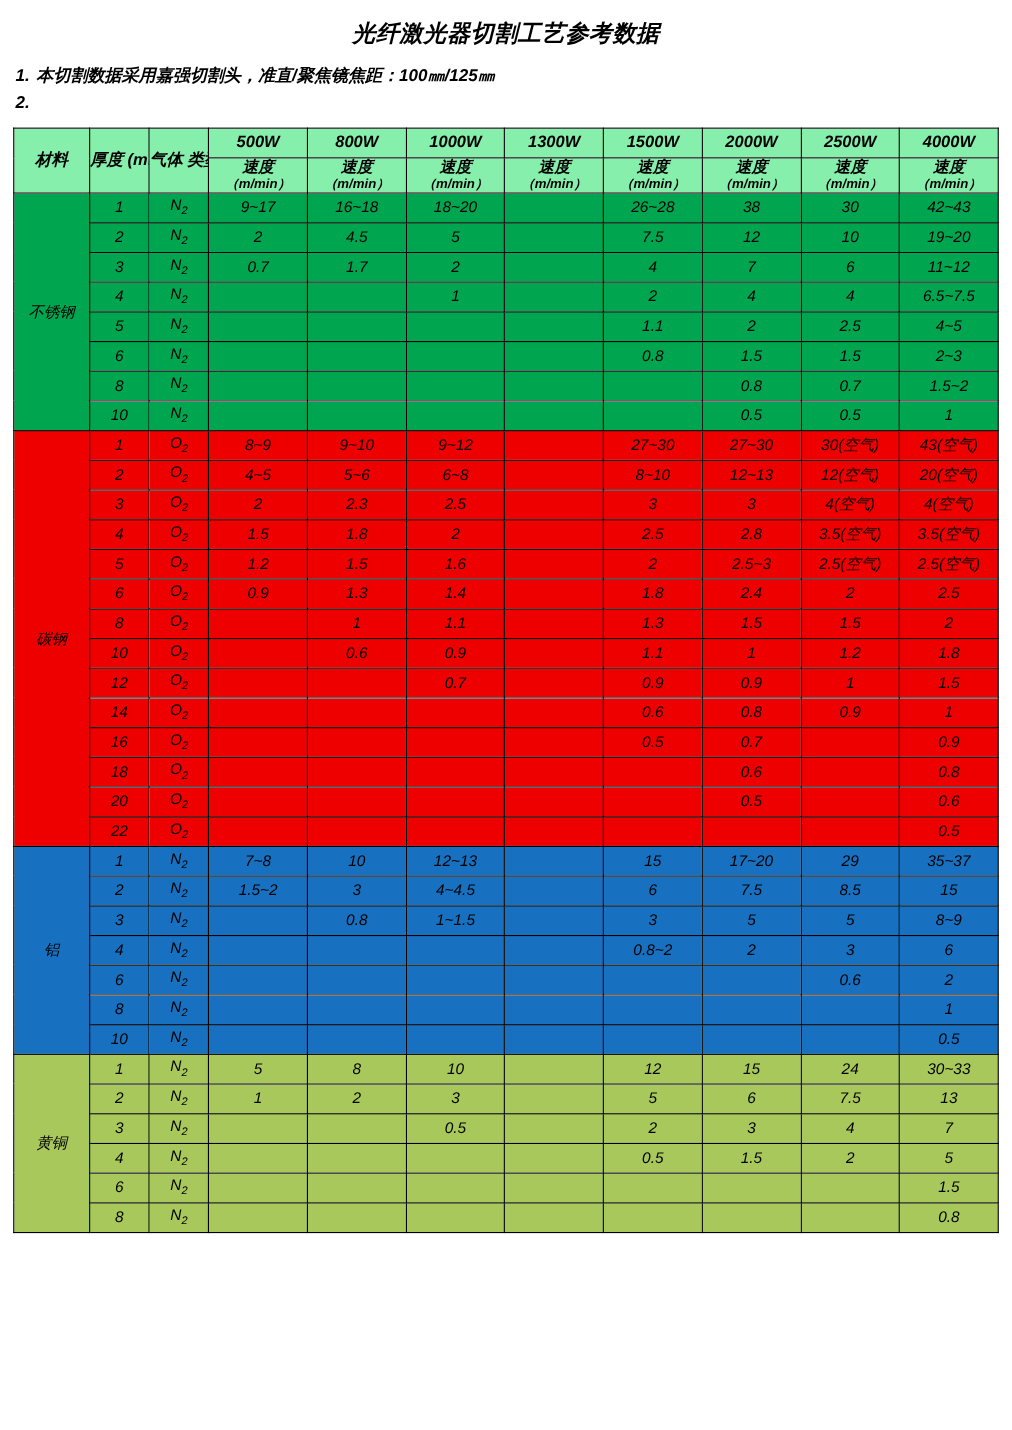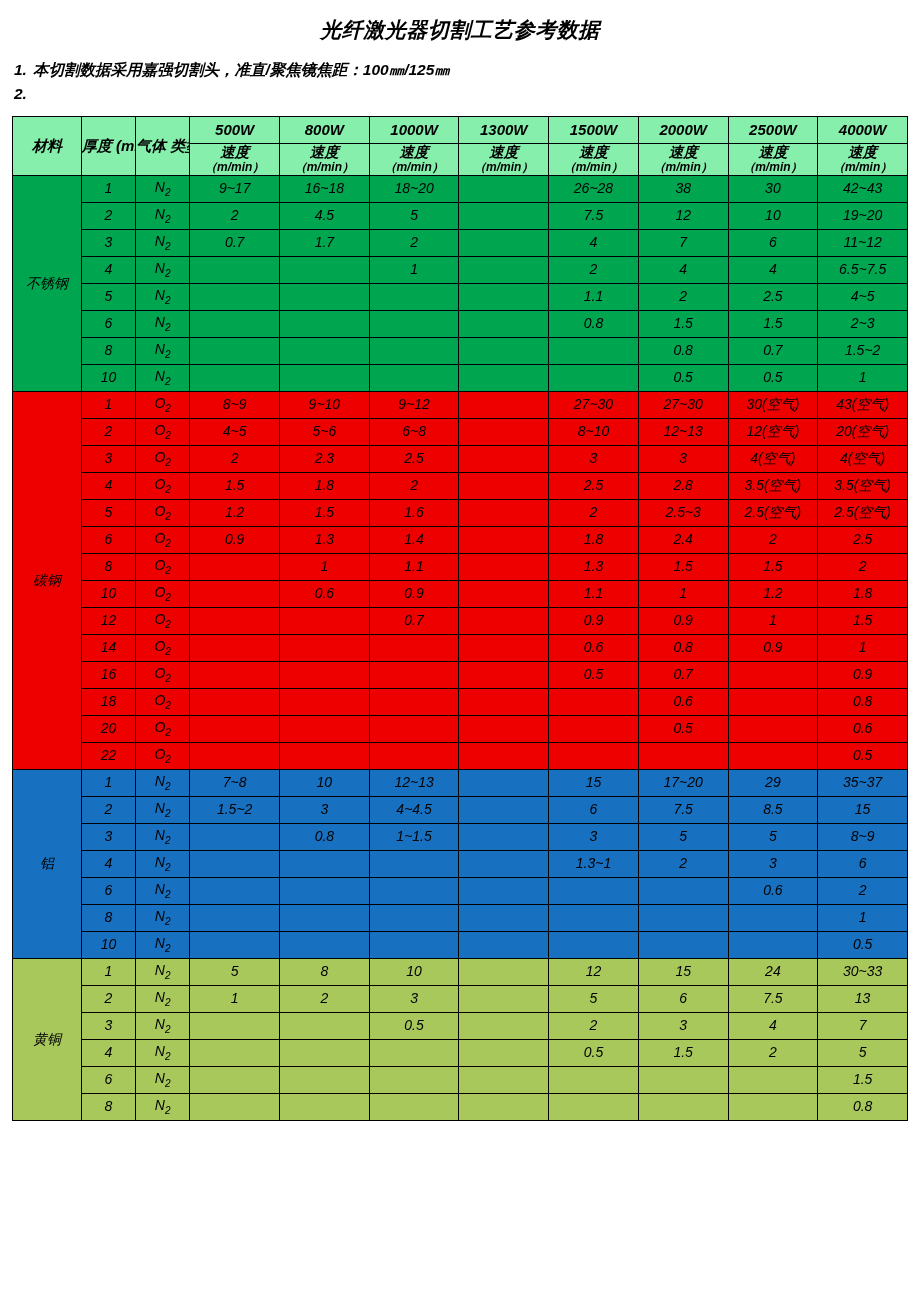--- a/index.html
+++ b/index.html
@@ -487,21 +487,21 @@
           <td>5</td>
           <td>8~9</td>
         </tr>
         <tr class="band-alu">
           <td>4</td>
           <td class="gas">N<sub>2</sub></td>
           <td></td>
           <td></td>
           <td></td>
           <td></td>
-          <td>1.3~1</td>
+          <td>0.8~2</td>
           <td>2</td>
           <td>3</td>
           <td>6</td>
         </tr>
         <tr class="band-alu">
           <td>6</td>
           <td class="gas">N<sub>2</sub></td>
           <td></td>
           <td></td>
           <td></td>

